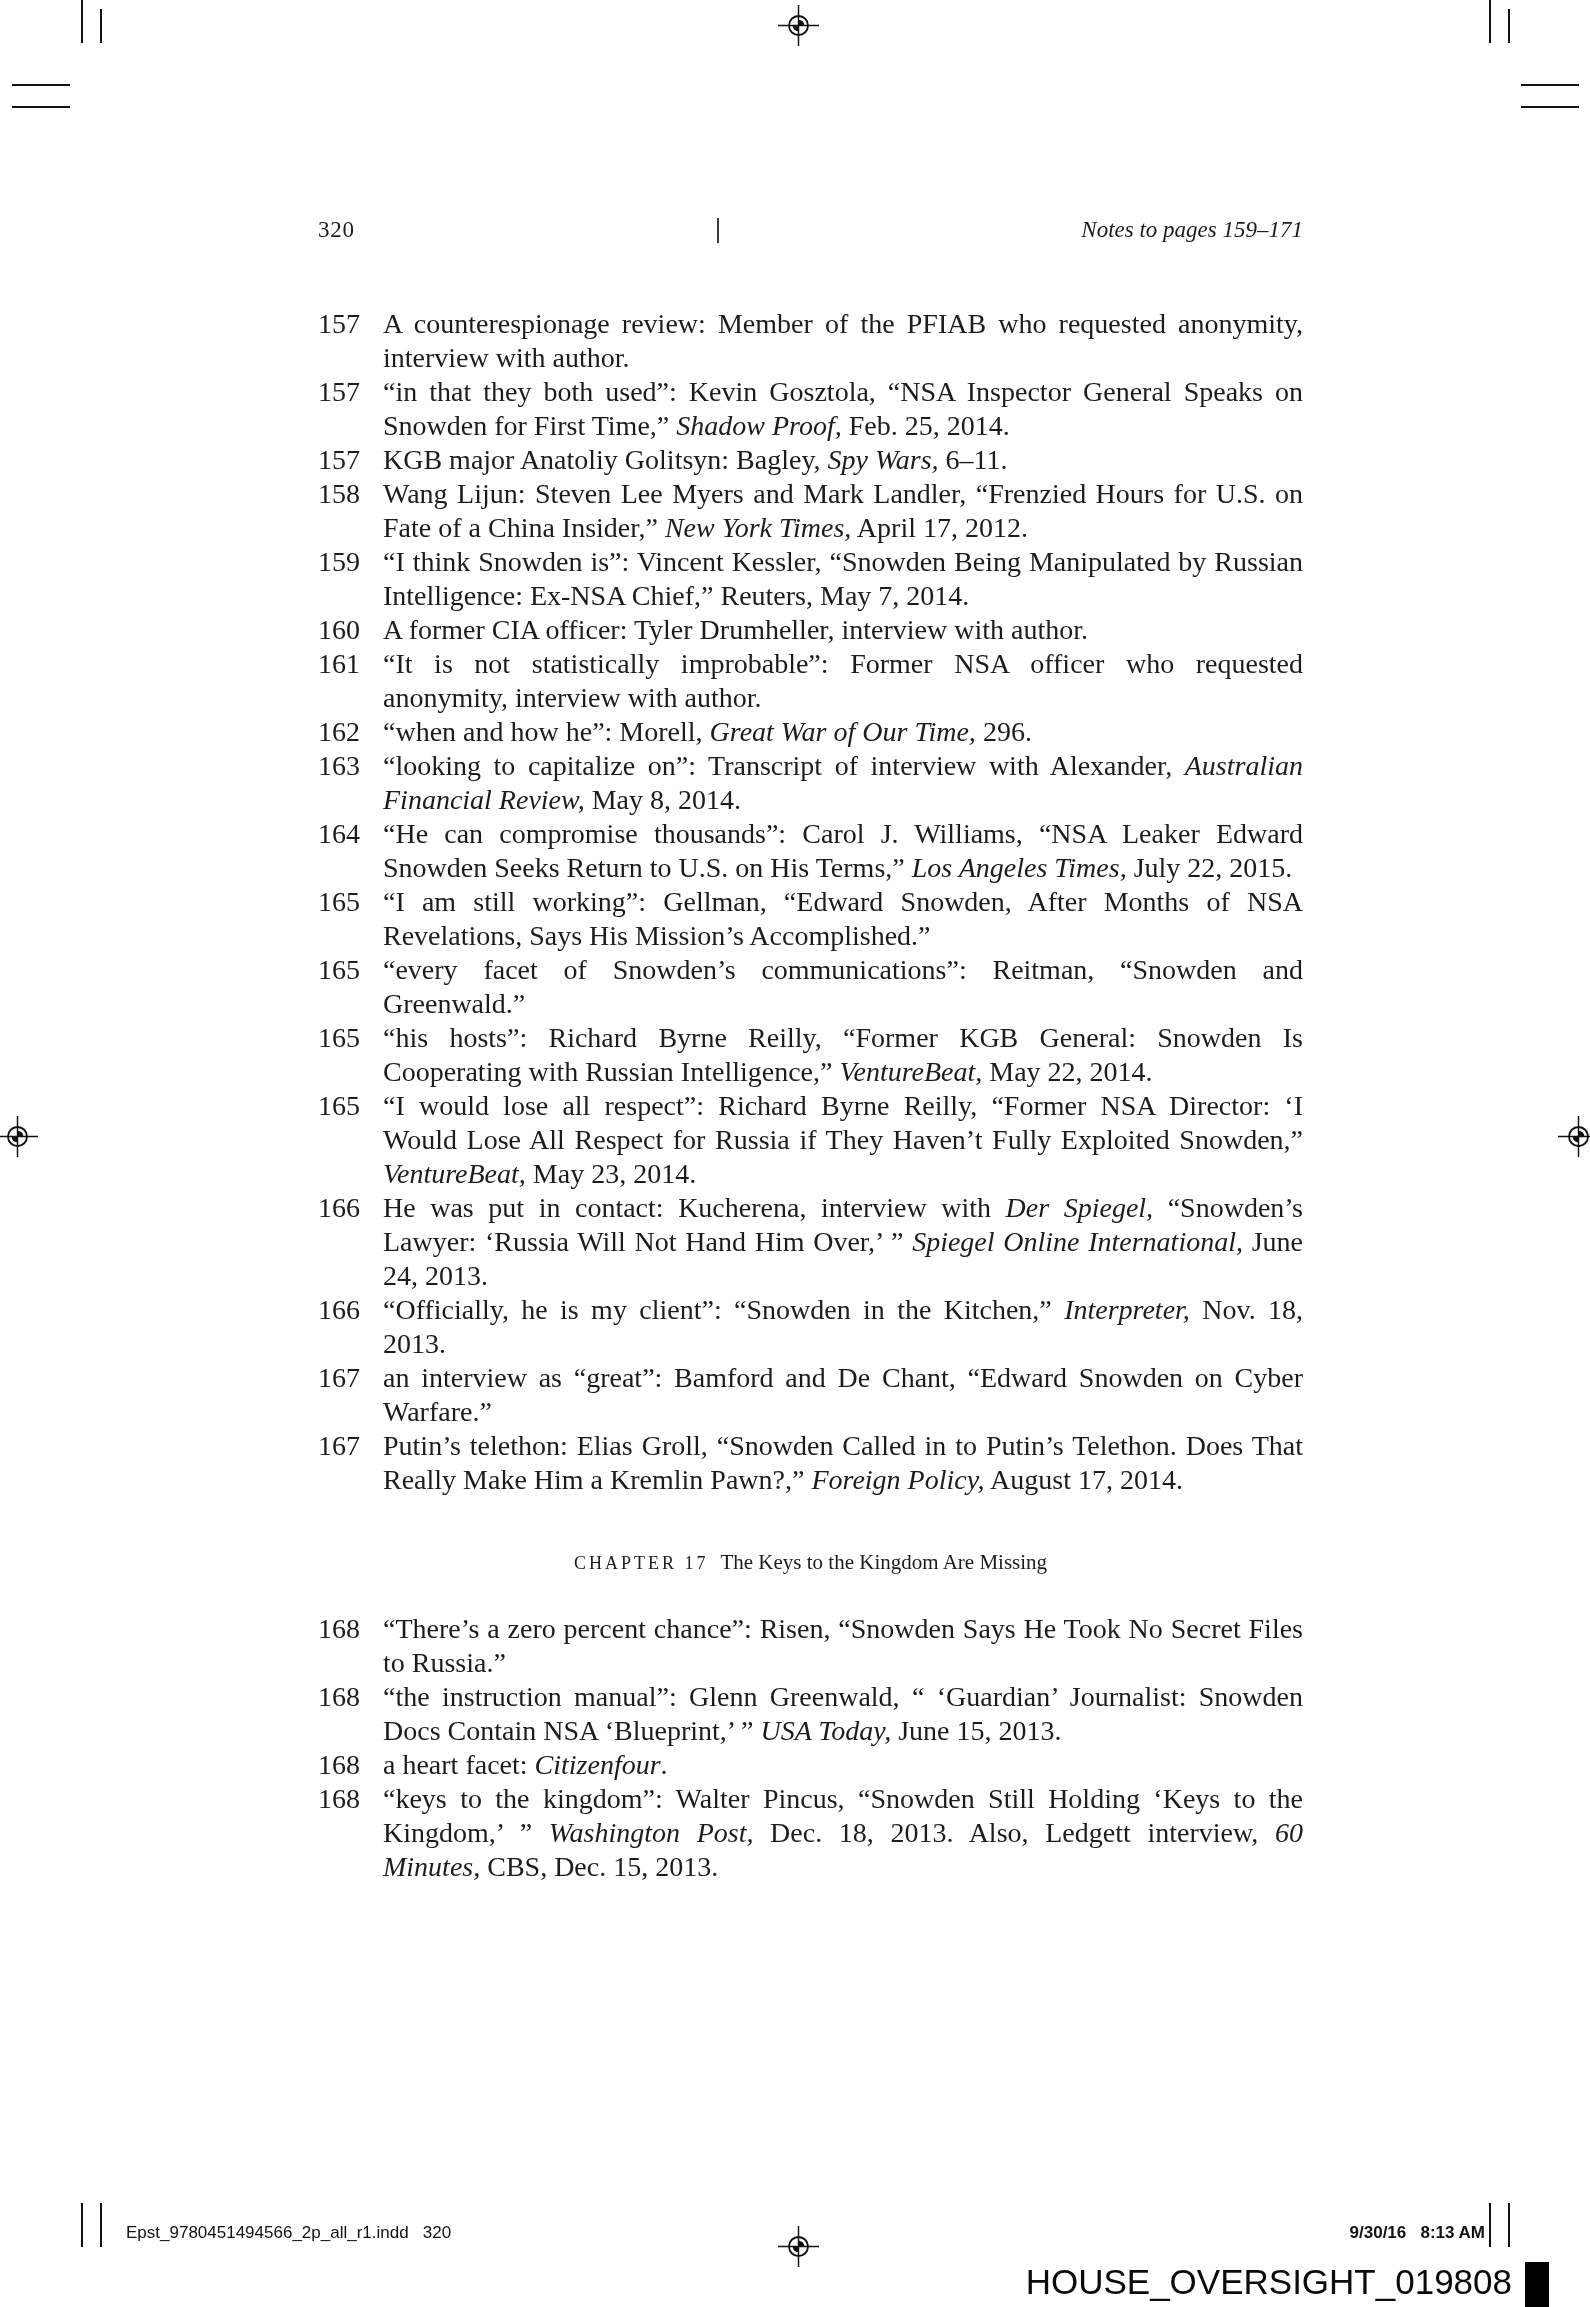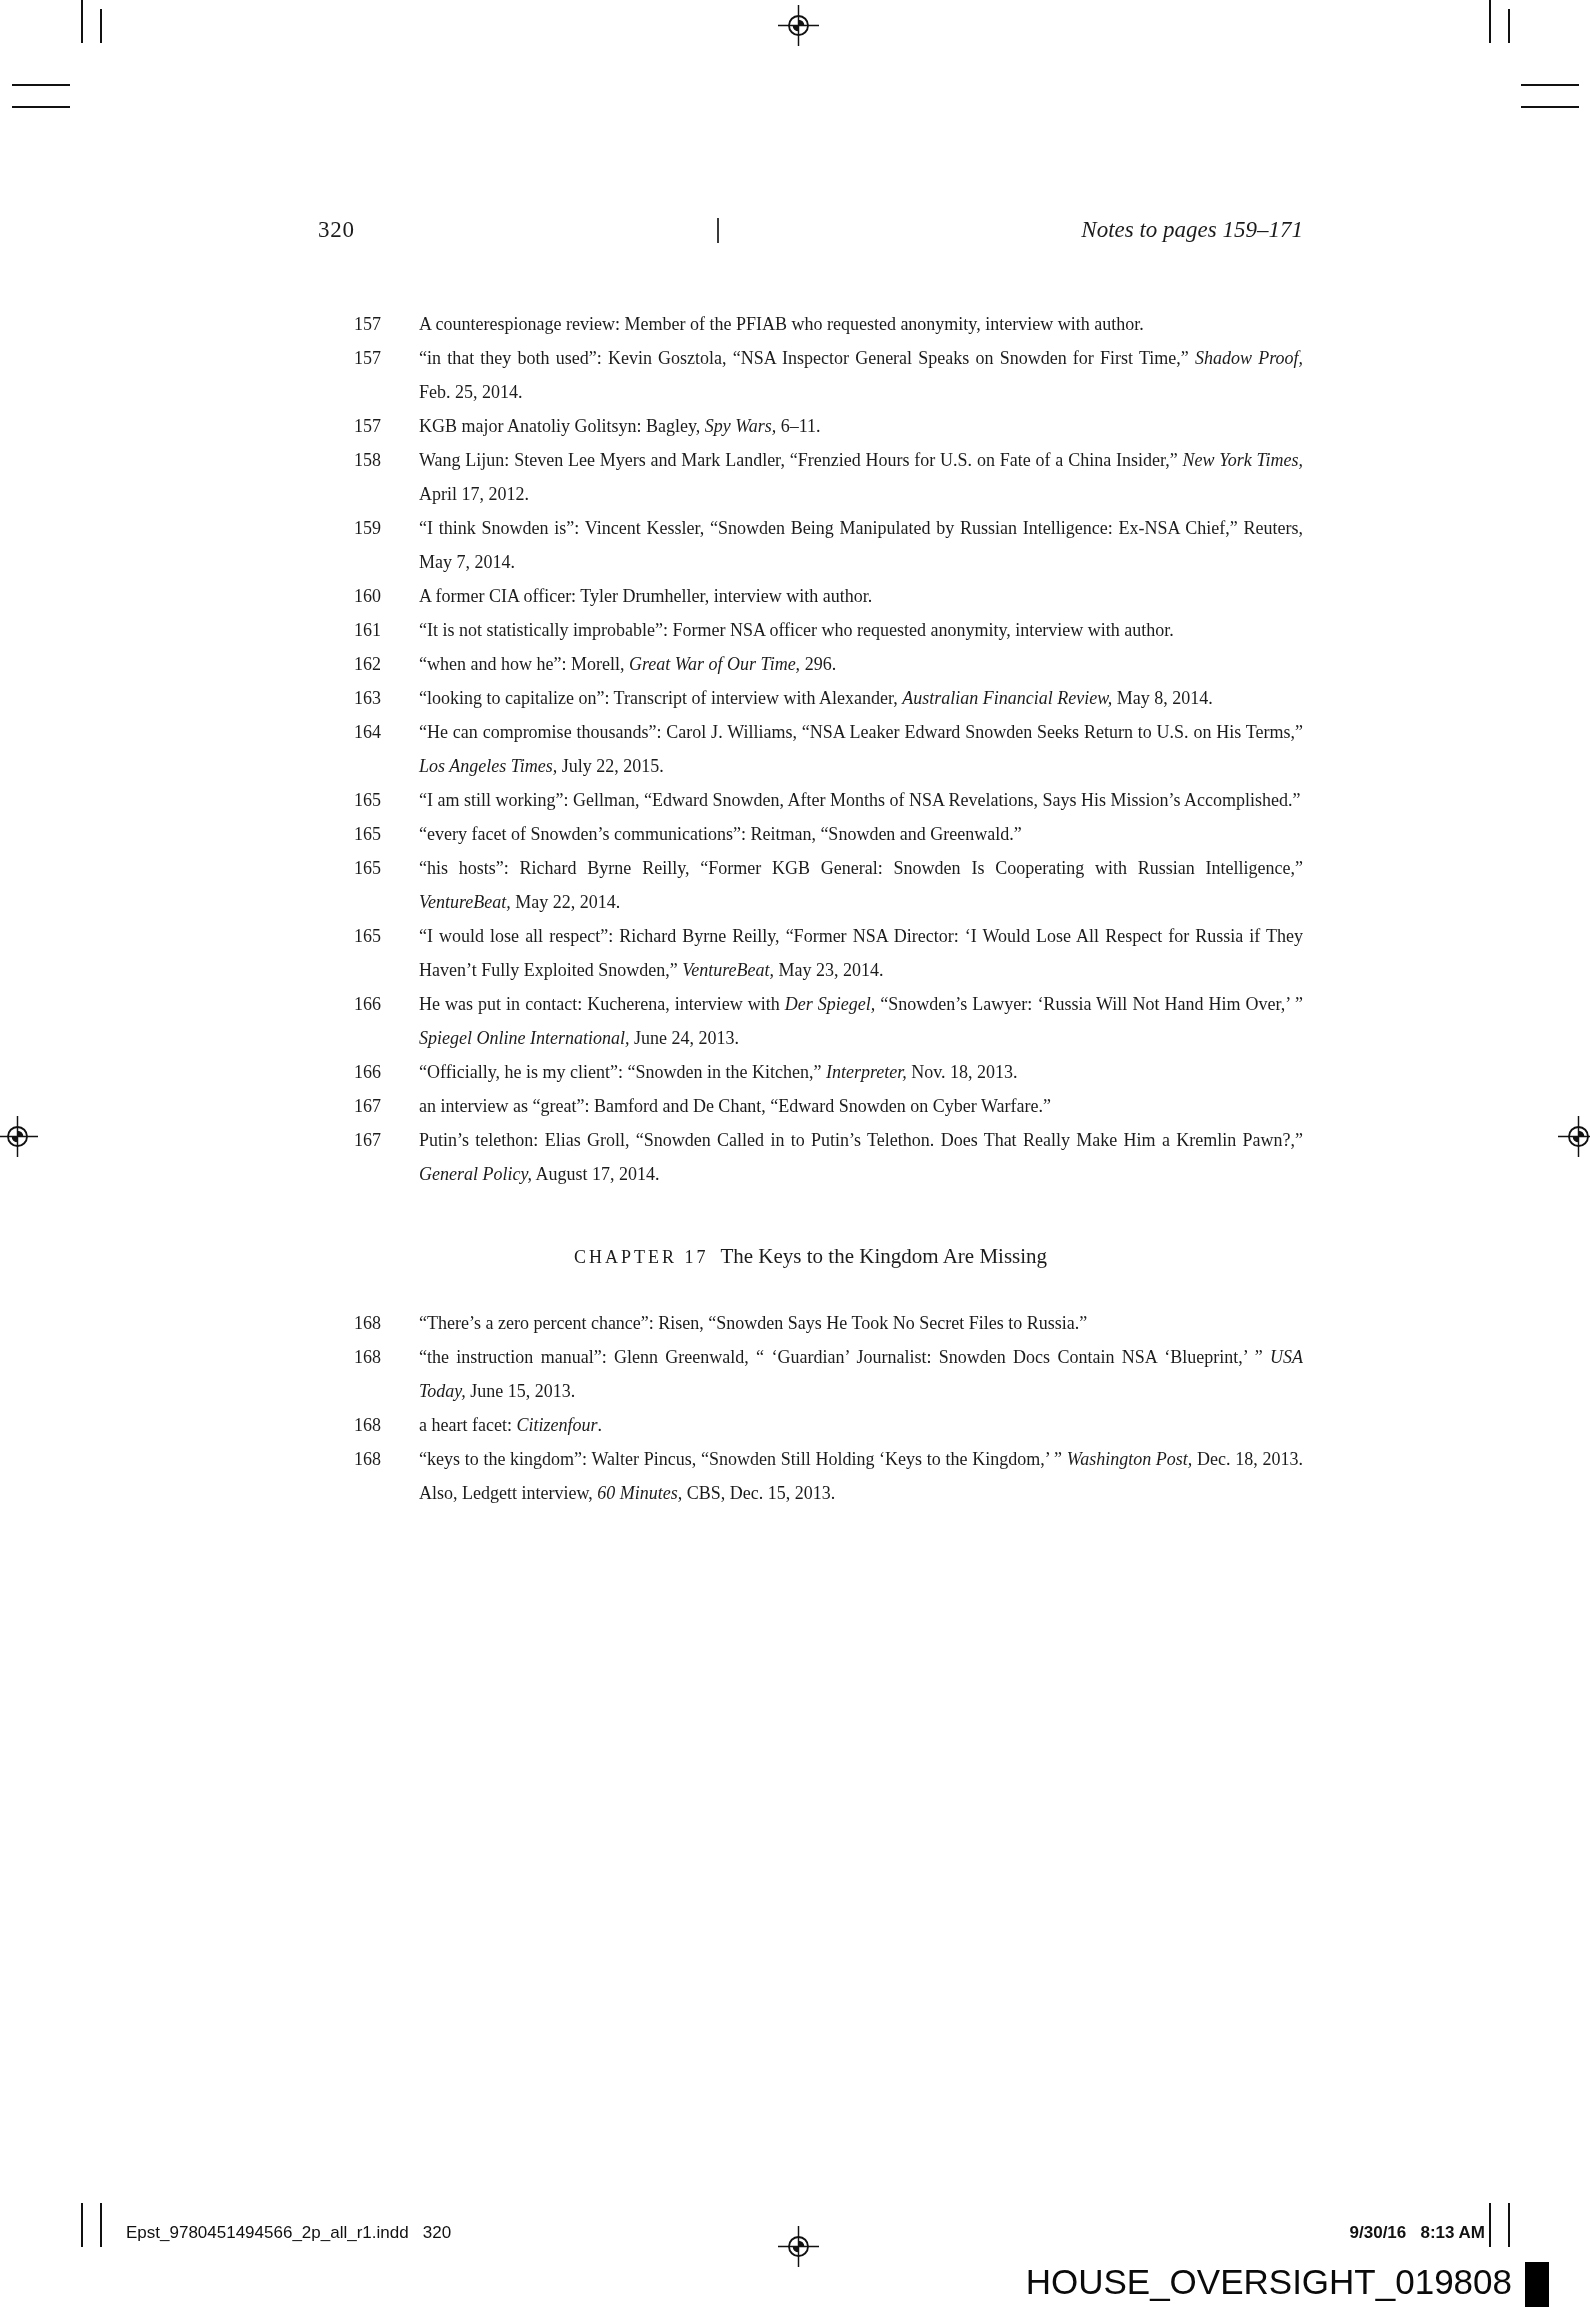--- a/index.html
+++ b/index.html
@@ -36,23 +36,22 @@
     height: 25px;
     background: #3a3a3a;
     margin: 0 15px;
   }
   .rh-title { font-style: italic; }
   .notes-list { }
   .note {
     position: relative;
     padding-left: 65px;
     text-align: justify;
-    font-size: 18px;
+    font-size: 28px;
     line-height: 34px;
-    margin-left: 36px;
   }
   .note-num { position: absolute; left: 0; top: 0; }
   .chapter-heading {
     text-align: center;
     margin-top: 53px;
     margin-bottom: 37px;
     white-space: nowrap;
   }
   .ch-label {
     font-size: 18px;
@@ -172,21 +171,21 @@
       <div class="note"><span class="note-num">162</span><span class="note-text"><span>“when and how he”: Morell, </span><i>Great War of Our Time,</i><span> 296.</span></span></div>
       <div class="note"><span class="note-num">163</span><span class="note-text"><span>“looking to capitalize on”: Transcript of interview with Alexander, </span><i>Australian Financial Review,</i><span> May 8, 2014.</span></span></div>
       <div class="note"><span class="note-num">164</span><span class="note-text"><span>“He can compromise thousands”: Carol J. Williams, “NSA Leaker Edward Snowden Seeks Return to U.S. on His Terms,” </span><i>Los Angeles Times,</i><span> July 22, 2015.</span></span></div>
       <div class="note"><span class="note-num">165</span><span class="note-text"><span>“I am still working”: Gellman, “Edward Snowden, After Months of NSA Revelations, Says His Mission’s Accomplished.”</span></span></div>
       <div class="note"><span class="note-num">165</span><span class="note-text"><span>“every facet of Snowden’s communications”: Reitman, “Snowden and Greenwald.”</span></span></div>
       <div class="note"><span class="note-num">165</span><span class="note-text"><span>“his hosts”: Richard Byrne Reilly, “Former KGB General: Snowden Is Cooperating with Russian Intelligence,” </span><i>VentureBeat,</i><span> May 22, 2014.</span></span></div>
       <div class="note"><span class="note-num">165</span><span class="note-text"><span>“I would lose all respect”: Richard Byrne Reilly, “Former NSA Director: ‘I Would Lose All Respect for Russia if They Haven’t Fully Exploited Snowden,” </span><i>VentureBeat,</i><span> May 23, 2014.</span></span></div>
       <div class="note"><span class="note-num">166</span><span class="note-text"><span>He was put in contact: Kucherena, interview with </span><i>Der Spiegel,</i><span> “Snowden’s Lawyer: ‘Russia Will Not Hand Him Over,’ ” </span><i>Spiegel Online International,</i><span> June 24, 2013.</span></span></div>
       <div class="note"><span class="note-num">166</span><span class="note-text"><span>“Officially, he is my client”: “Snowden in the Kitchen,” </span><i>Interpreter,</i><span> Nov. 18, 2013.</span></span></div>
       <div class="note"><span class="note-num">167</span><span class="note-text"><span>an interview as “great”: Bamford and De Chant, “Edward Snowden on Cyber Warfare.”</span></span></div>
-      <div class="note"><span class="note-num">167</span><span class="note-text"><span>Putin’s telethon: Elias Groll, “Snowden Called in to Putin’s Telethon. Does That Really Make Him a Kremlin Pawn?,” </span><i>General Policy,</i><span> August 17, 2014.</span></span></div>
+      <div class="note"><span class="note-num">167</span><span class="note-text"><span>Putin’s telethon: Elias Groll, “Snowden Called in to Putin’s Telethon. Does That Really Make Him a Kremlin Pawn?,” </span><i>Foreign Policy,</i><span> August 17, 2014.</span></span></div>
     </div>
 
   <div class="chapter-heading">
     <span class="ch-label">chapter 17</span><span class="ch-title">The Keys to the Kingdom Are Missing</span>
   </div>
 
   <div class="notes-list" id="notes-2">
       <div class="note"><span class="note-num">168</span><span class="note-text"><span>“There’s a zero percent chance”: Risen, “Snowden Says He Took No Secret Files to Russia.”</span></span></div>
       <div class="note"><span class="note-num">168</span><span class="note-text"><span>“the instruction manual”: Glenn Greenwald, “ ‘Guardian’ Journalist: Snowden Docs Contain NSA ‘Blueprint,’ ” </span><i>USA Today,</i><span> June 15, 2013.</span></span></div>
       <div class="note"><span class="note-num">168</span><span class="note-text"><span>a heart facet: </span><i>Citizenfour</i><span>.</span></span></div>

